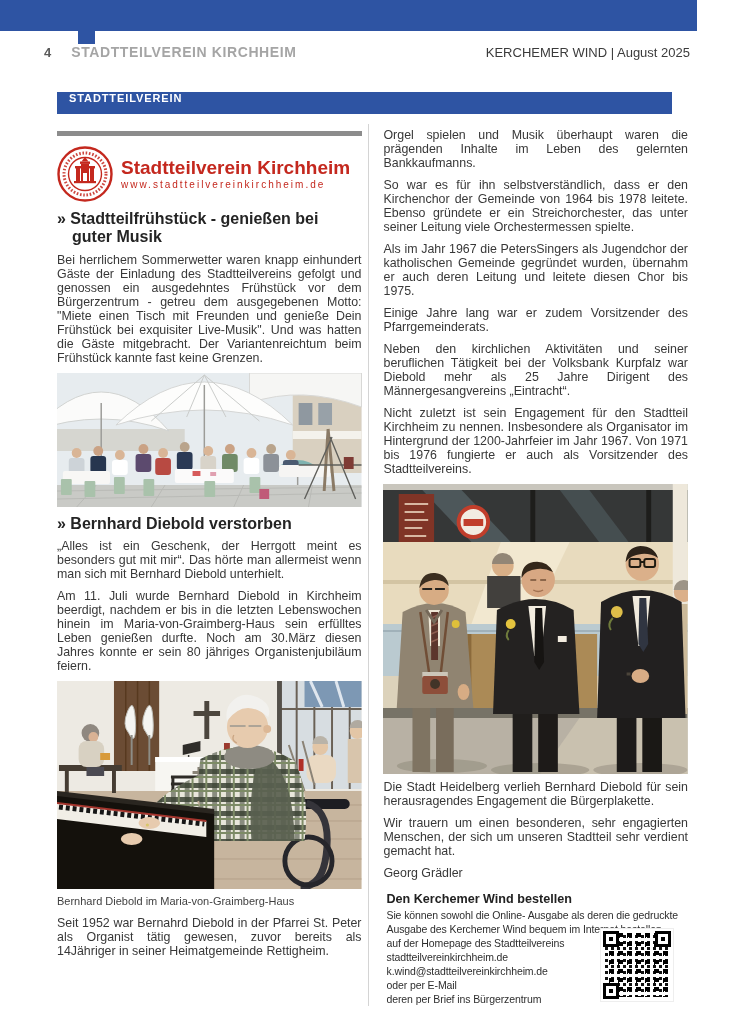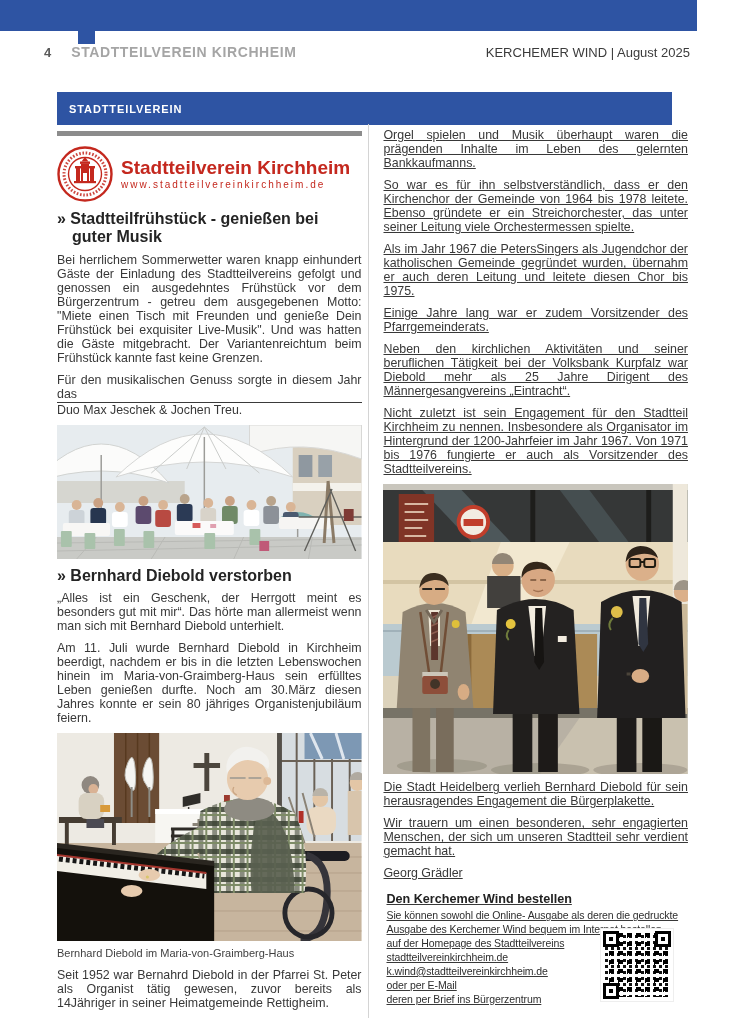--- a/index.html
+++ b/index.html
@@ -8,27 +8,27 @@
     font-family:"Liberation Sans","DejaVu Sans",sans-serif;color:#383838;
     overflow:hidden;
   }
   
   .topbar{position:absolute;left:0;top:0;width:697px;height:31px;background:#2e54a3;}
   .toptab{position:absolute;left:78px;top:31px;width:17px;height:13px;background:#2e54a3;}
   .header-row{position:absolute;left:44px;top:44px;width:646px;display:flex;align-items:baseline;}
   .page-number{font-size:13px;font-weight:bold;color:#5a5a5a;margin-right:20px;}
   .header-left{font-size:14px;font-weight:bold;color:#a5a5a5;letter-spacing:.6px;}
   .header-right{margin-left:auto;font-size:13px;color:#3b3b3b;}
-  .band{position:absolute;left:57px;top:92px;width:615px;height:33px;background:#2e54a3;display:flex;align-items:center;}
+  .band{position:absolute;left:57px;top:92px;width:615px;height:22px;background:#2e54a3;display:flex;align-items:flex-start;}
   .band span{color:#fff;font-size:11px;font-weight:bold;letter-spacing:.9px;padding-left:12px;}
   
   .content{position:absolute;left:57px;top:124px;width:631px;display:flex;}
   .col{width:309px;}
   .col.left{margin-right:6px;}
-  .col.right{margin-left:15px;padding-top:4px;text-decoration:underline;}
+  .col.right{margin-left:15px;padding-top:4px;}
   .col-divider{width:1px;background:#d4d4d4;align-self:stretch;}
   
   .rule{height:5px;background:#8c8c8c;margin:7px 0 10px 0;}
   .logo-row{display:flex;align-items:center;margin:2px 0 6px 0;}
   .seal{width:56px;height:56px;flex:0 0 56px;margin-right:8px;}
   .logo-text .logo-title{color:#c4281e;font-weight:bold;font-size:19px;line-height:1.05;}
   .logo-text .logo-url{color:#c4281e;font-size:10px;letter-spacing:2px;margin-top:2px;}
   h2.headline{font-size:16px;line-height:1.15;color:#242424;margin:8px 0 6px 0;
     padding-left:15px;text-indent:-15px;}
   p.body{font-size:12.4px;line-height:1.13;text-align:justify;margin:0 0 8px 0;hyphens:auto;}
@@ -89,21 +89,20 @@
       </svg>
       <div class="logo-text">
         <div class="logo-title">Stadtteilverein Kirchheim</div>
         <div class="logo-url">www.stadtteilvereinkirchheim.de</div>
       </div>
     </div>
 
     <h2 class="headline">» Stadtteilfrühstück - genießen bei guter Musik</h2>
 
     <p class="body">Bei herrlichem Sommerwetter waren knapp einhundert Gäste der Einladung des Stadtteilvereins gefolgt und genossen ein ausgedehntes Frühstück vor dem Bürgerzentrum - getreu dem ausgegebenen Motto: "Miete einen Tisch mit Freunden und genieße Dein Frühstück bei exquisiter Live-Musik". Und was hatten die Gäste mitgebracht. Der Variantenreichtum beim Frühstück kannte fast keine Grenzen.</p>
-    <p class="body"><span class="uline">Für den musikalischen Genuss sorgte in diesem Jahr das</span><span>Duo Max Jeschek &amp; Jochen Treu.</span></p>
 
     <svg class="photo" viewBox="0 0 310 134" height="134" preserveAspectRatio="none">
       <rect width="310" height="134" fill="#e7ecef"></rect>
       <rect x="0" y="56" width="130" height="22" fill="#d6d6d0"></rect>
       <rect x="240" y="22" width="70" height="78" fill="#d9d0c0"></rect>
       <rect x="246" y="30" width="14" height="22" fill="#8f98a0"></rect>
       <rect x="266" y="30" width="14" height="22" fill="#98a1a8"></rect>
       <rect x="240" y="58" width="70" height="8" fill="#f4f2ec"></rect>
       <path d="M196,0 L310,0 L310,34 Q250,12 196,30 Z" fill="#f6f6f4" stroke="#d8d8d6"></path>
       <path d="M-24,58 Q45,-20 114,58 Q45,34 -24,58 Z" fill="#fbfbfa" stroke="#d0d2d0"></path>

